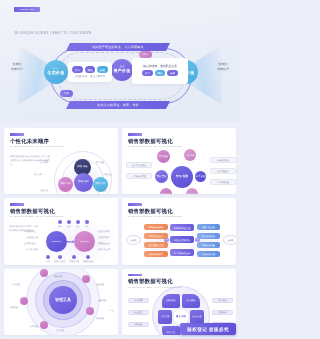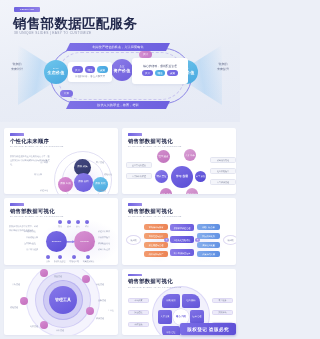--- a/index.html
+++ b/index.html
@@ -159,21 +159,20 @@
 </style>
 </head>
 <body>
 
 <div class="page">
 
   <div class="hero">
     <div class="hero-tag">
       <span>TEMPLATE</span>
     </div>
-    <div class="hero-title">销售部数据匹配服务</div>
     <div class="hero-sub">38 UNIQUE SLIDES | EASY TO CUSTOMIZE</div>
 
     <div class="fan fan-l"></div>
     <div class="fan fan-r"></div>
     <div class="side-txt side-l">数据的<br>未来设计</div>
     <div class="side-txt side-r">数据的<br>未来提升</div>
 
     <div class="loop"></div>
     <div class="loop2"></div>
 

